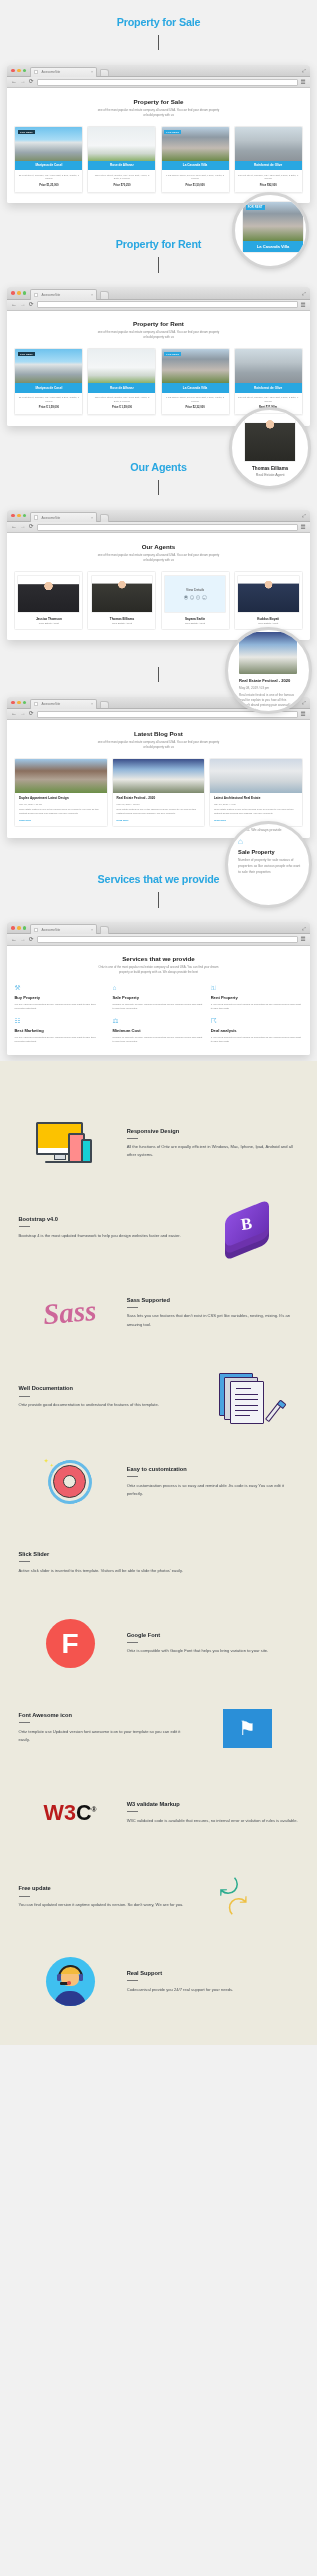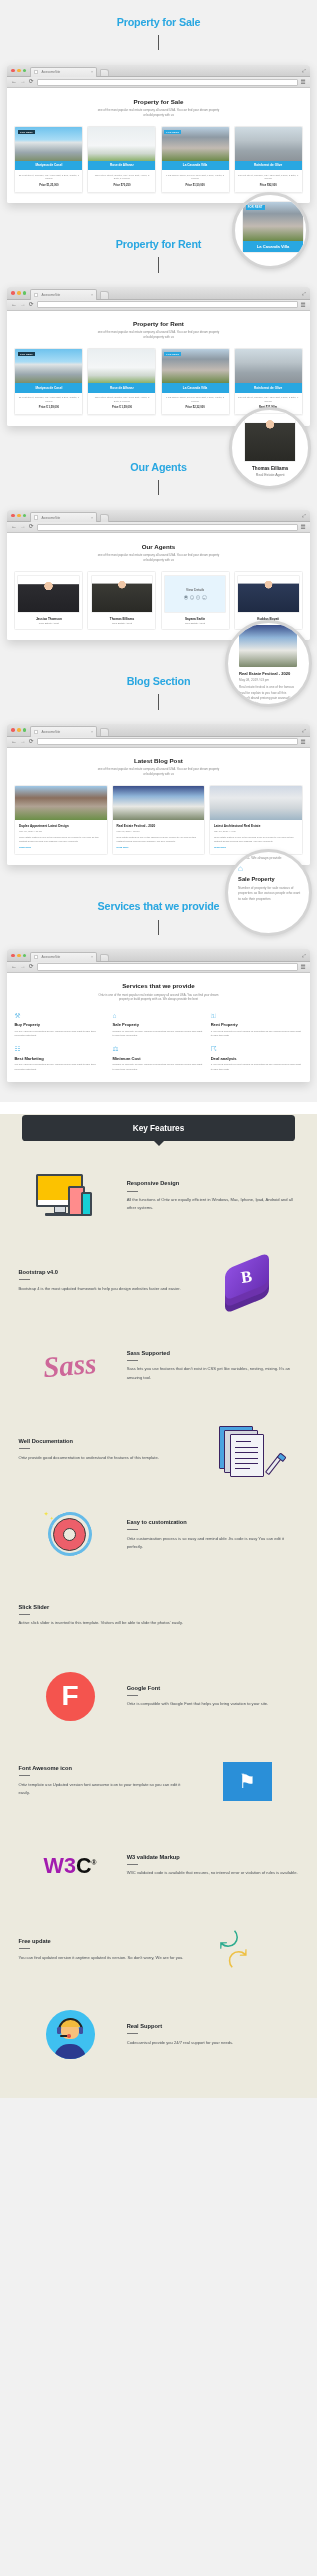--- a/index.html
+++ b/index.html
@@ -250,21 +250,21 @@
   .art-gfont {
     width: 49px; height: 49px; border-radius: 50%;
     background: #f4544e; color: #fff; font-size: 28px; font-weight: bold;
     display: flex; align-items: center; justify-content: center;
     font-family: "Liberation Sans", sans-serif;
   }
 
   .art-fa { width: 49px; height: 39px; background: #2a8fd8; display: flex; align-items: center; justify-content: center; color: #fff; font-size: 19.6px; }
 
   .art-w3c { font-size: 21.6px; font-weight: bold; font-family: "Liberation Sans", sans-serif; }
-  .art-w3c .w3 { color: #a21caf; }
+  .art-w3c .w3 { color: #b91c1c; }
   .art-w3c .c { color: #111; }
   .art-w3c .reg { font-size: 6.7px; vertical-align: super; }
 
   .art-update { position: relative; width: 57px; height: 47px; font-size: 23px; }
   .upd-green { position: absolute; left: 1px; top: 0; color: #2bab8e; }
   .upd-yellow { position: absolute; left: 9.3px; top: 17.5px; color: #eec044; transform: rotate(180deg); }
 
   .art-support { position: relative; width: 49px; height: 49px; border-radius: 50%; background: #3fc0f0; display: flex; align-items: flex-end; justify-content: center; overflow: hidden; }
   .sup-head { position: absolute; top: 10.3px; width: 17.5px; height: 18.5px; background: #f7c07a; border-radius: 8.2px 8.2px 7.2px 7.2px; }
   .sup-hair { position: absolute; top: 8.2px; width: 19.6px; height: 8.2px; background: #f2ba3c; border-radius: 9.3px 9.3px 0 0; }
@@ -483,21 +483,20 @@
       <div style="position:absolute;left:12.4px;top:3.1px;width:52px;text-align:center;">
         <div style="height:49px;border:0.5px solid #f0f0f0;border-radius:1px;background:radial-gradient(circle at 50% 22%, #f0c8a8 9%, transparent 10%), linear-gradient(#fff 18%, #3a3a35 20%, #2a2a26 100%);"></div>
         <div style="font-size:4.6px;font-weight:bold;color:#1b1b1b;margin-top:4.1px;">Thomas Eilliams</div>
         <div style="font-size:3.6px;color:#777;margin-top:1.5px;">Real Estate Agent</div>
       </div>
     </div>
   </div>
 </div>
 
 <div class="promo-section">
-  <div class="promo-title">Blog Section</div>
   <div class="title-rule"></div>
   <div class="browser-wrap">
     <div class="browser">
       <div class="browser-chrome">
         <div class="dots">
           <span class="dot red"></span>
           <span class="dot yellow"></span>
           <span class="dot green"></span>
         </div>
         <div class="tab">
@@ -634,21 +633,20 @@
         <div style="font-size:8.2px;color:#6fc0ea;line-height:1;margin-bottom:3.1px;">⌂</div>
         <div style="font-size:5.7px;font-weight:bold;color:#1d1d1d;margin-bottom:3.1px;">Sale Property</div>
         <div style="font-size:3.3px;color:#8a8a8a;line-height:1.8;">Number of property for sale various of properties as like various people who want to sale their properites</div>
       </div>
     </div>
   </div>
 </div>
 
 <div class="kf-banner-wrap">
   <div class="kf-bg-split"></div>
-  <div class="kf-banner">Key Features</div>
 </div>
 
 <div class="features">
 
   <div class="feature">
     <div class="f-art">
       <div class="art-devices">
         <div class="monitor">
             <div class="monitor-screen"></div>
           </div>

